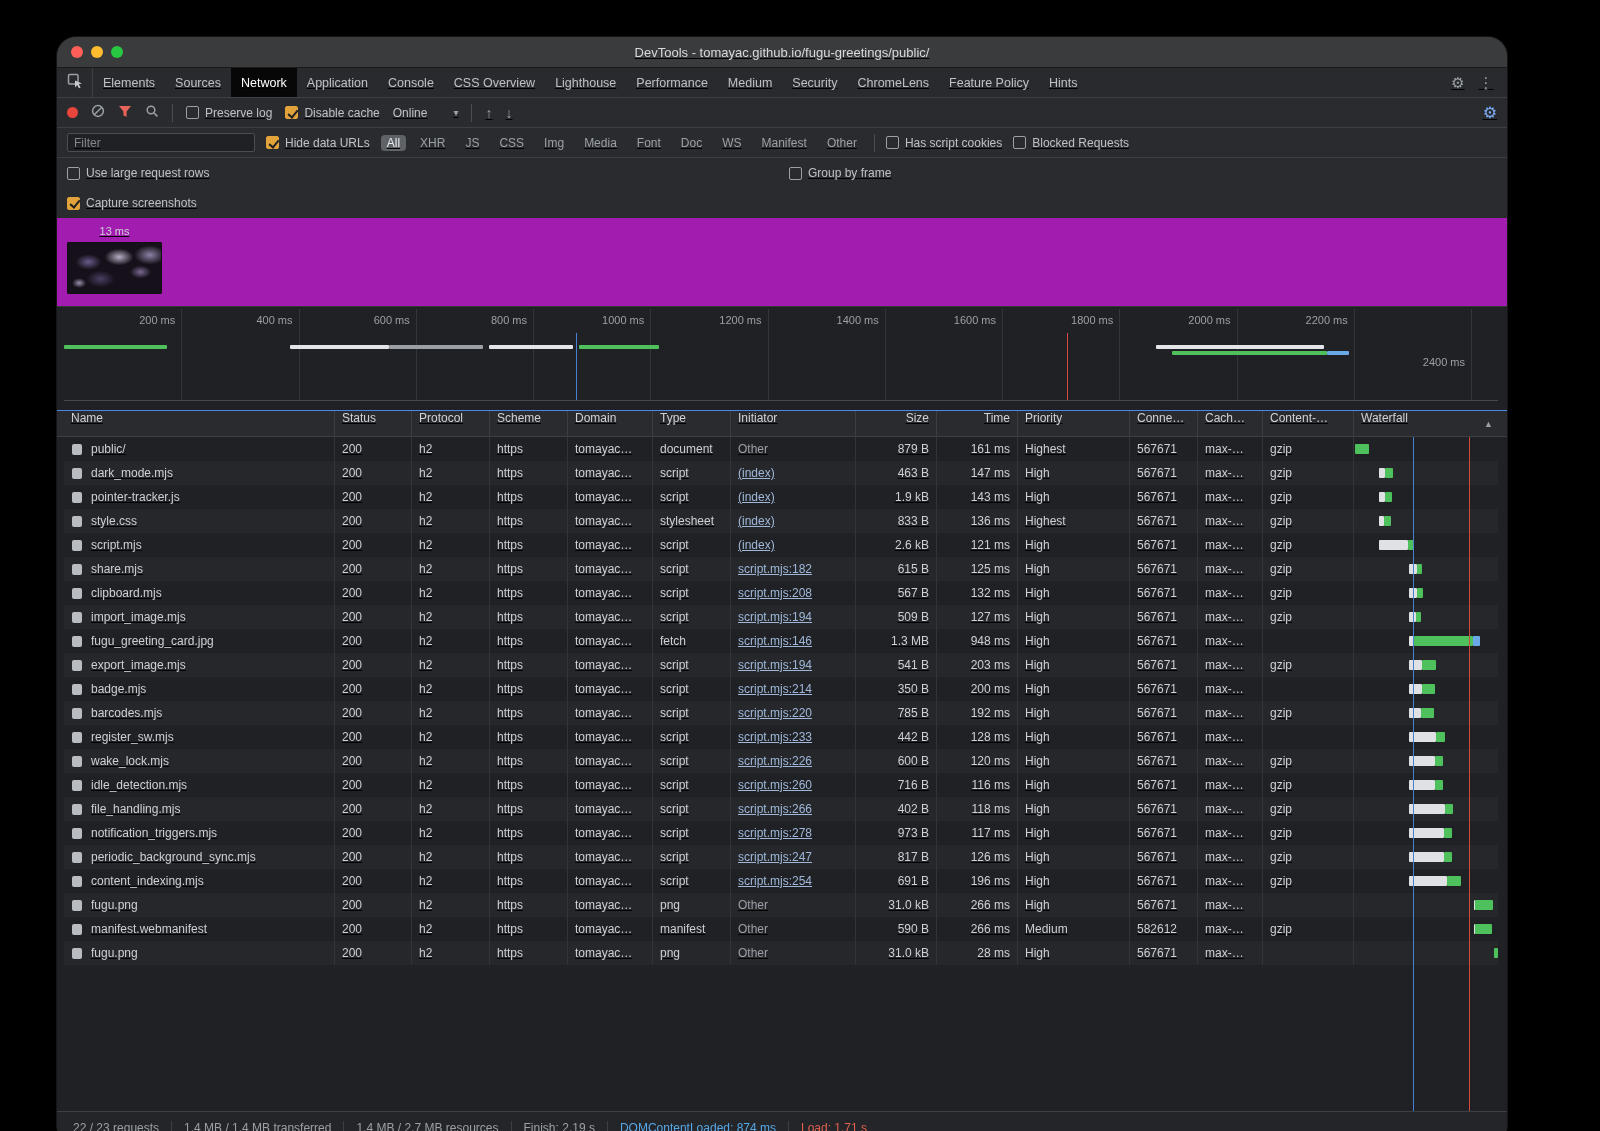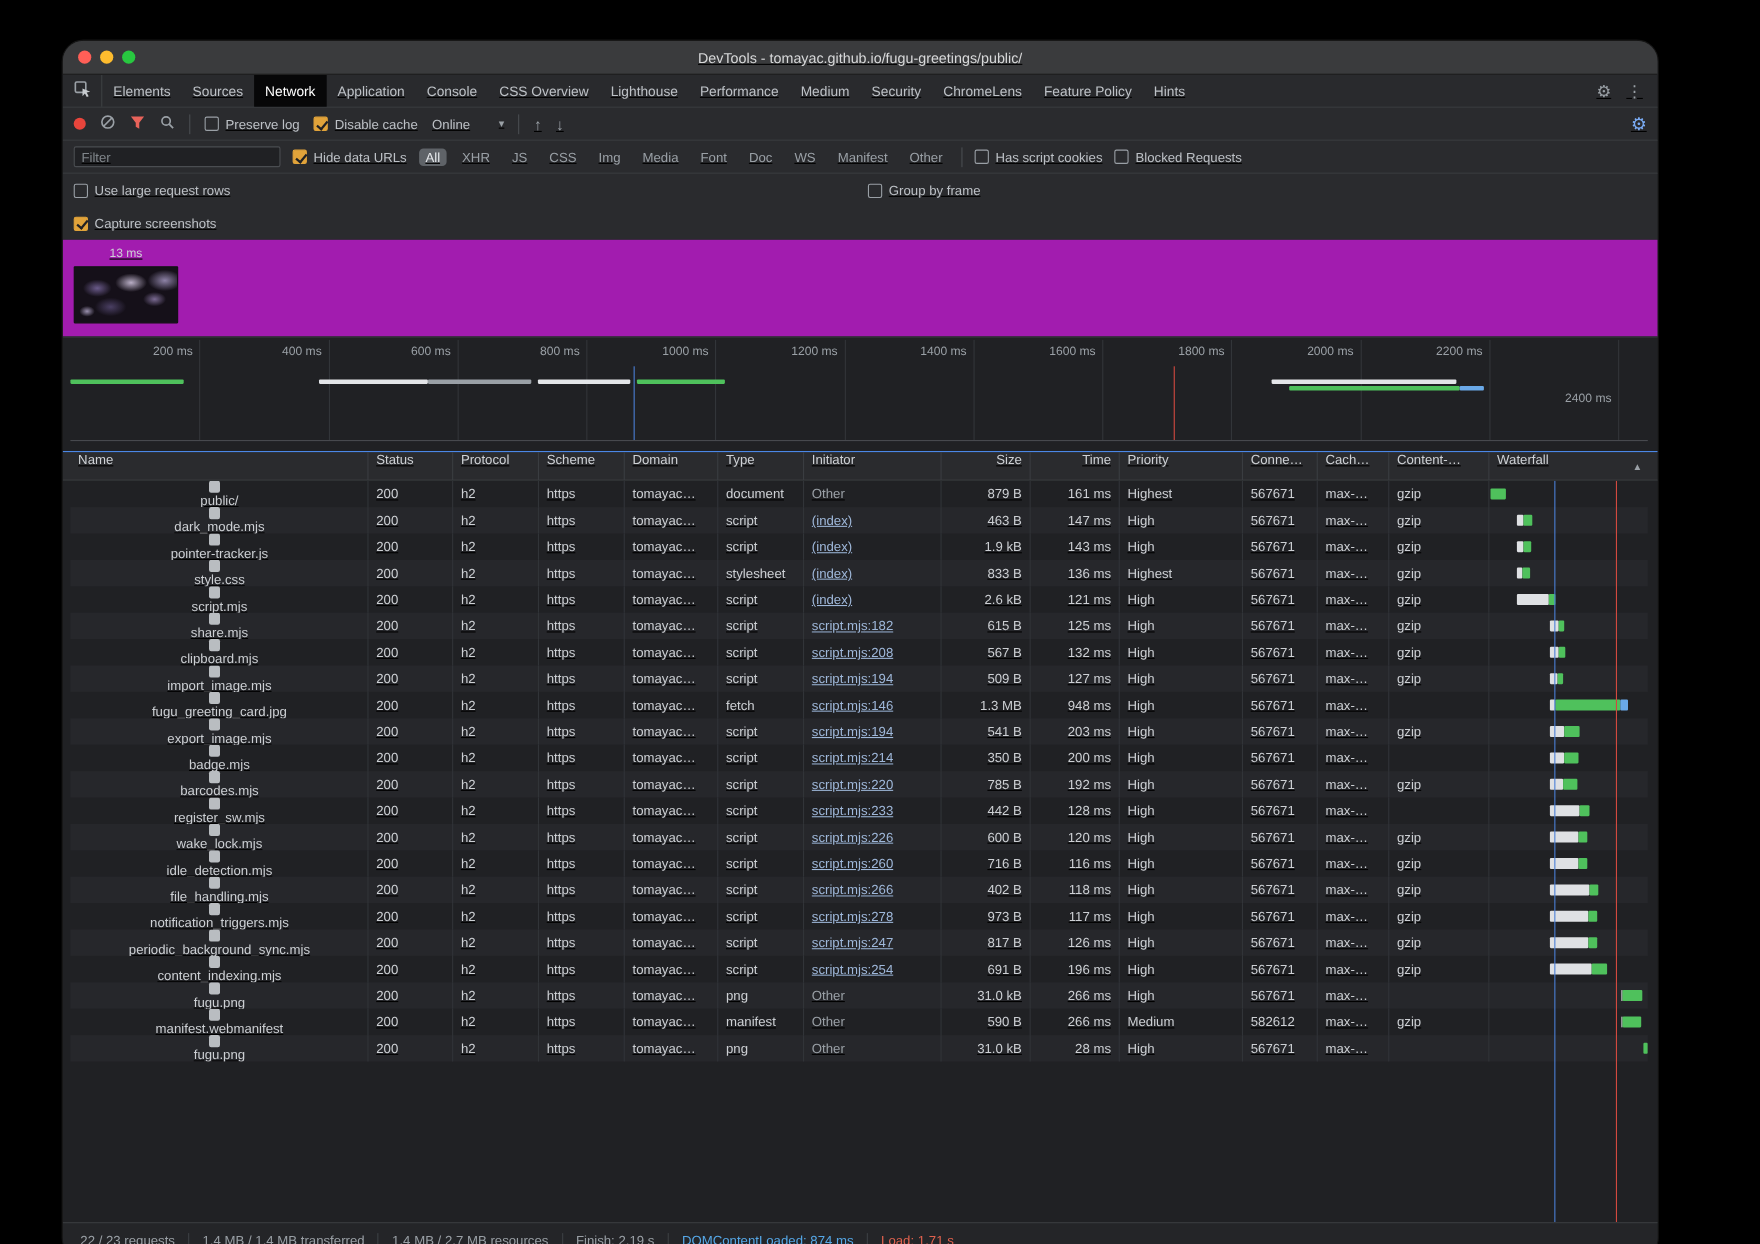--- a/index.html
+++ b/index.html
@@ -110,21 +110,21 @@
   .hcell:last-child { border-right:none; }
   .sort { position:absolute; right:5px; top:8px; font-size:9px; color:#9aa0a6; }
 
   .tbody { flex:1; position:relative; overflow:hidden; background:#202124; }
   .row { height:24px; color:#cdd0d4; font-size:12px; }
   .row.alt { background:#26272b; }
   .cell { display:flex; align-items:center; padding:0 7px; border-right:1px solid #313438;
     overflow:hidden; white-space:nowrap; }
   .cell.r { justify-content:flex-end; }
   .cell.wf { border-right:none; position:relative; padding:0; }
-  .cell.name { padding-left:8px;flex-direction:column; }
+  .cell.name { padding-left:8px; }
   .ficon { width:10px; height:11px; background:#b9bdc1; border-radius:2px;
     margin-right:9px; flex:0 0 auto; }
   .dim { color:#9aa0a6; }
   .ilink { color:var(--link); text-decoration:underline; }
   .seg { position:absolute; top:7px; height:10px; border-radius:1px; }
   .seg.white { background:var(--waterfall-white); }
   .seg.green { background:var(--waterfall-green); }
   .seg.blue  { background:var(--waterfall-blue); }
   .vline { position:absolute; top:0; bottom:0; width:1px; z-index:2; }
   .vline.dcl  { background:var(--marker-blue); }

